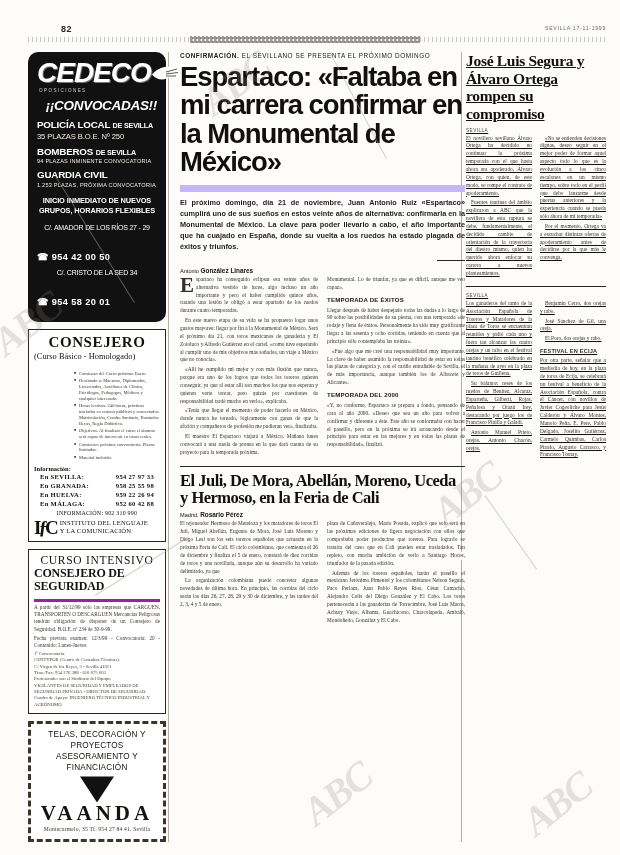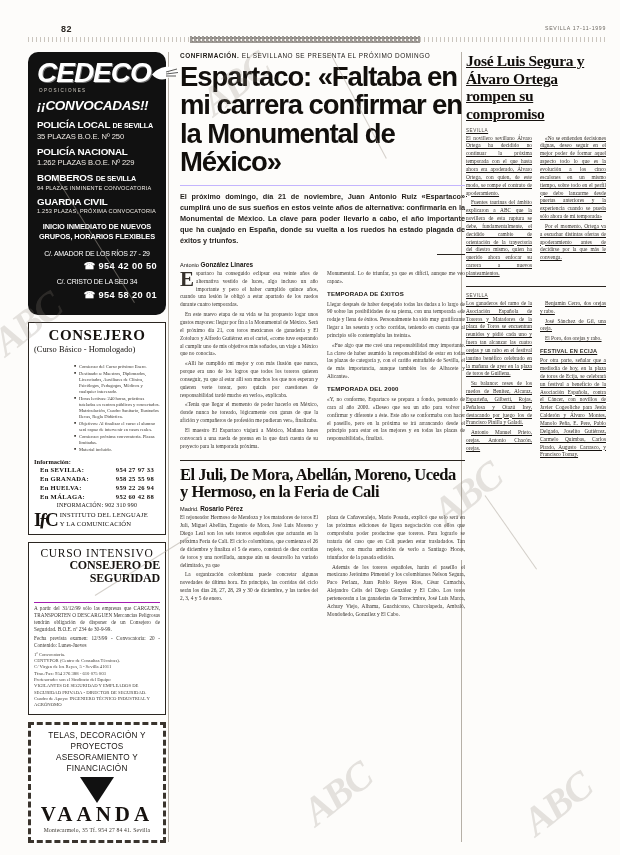--- a/index.html
+++ b/index.html
@@ -67,21 +67,21 @@
     display:flex;align-items:center;justify-content:space-between;
   }
   .cedeco-bird{width:30px;height:18px;flex:0 0 auto;}
   .cedeco-sub{
     font-family:"Liberation Sans", sans-serif;
     font-size:4.6px;letter-spacing:1.4px;margin:1px 0 5px 2px;color:#cfcac2;
   }
   .cedeco-conv{
     font-family:"Liberation Sans", sans-serif;
     font-weight:bold;font-style:italic;font-size:13.5px;
-    text-align:left;letter-spacing:-.3px;margin-bottom:7px;
+    text-align:right;letter-spacing:-.3px;margin-bottom:7px;
   }
   .cd-block{margin-bottom:6px;}
   .cd-t{
     font-family:"Liberation Sans", sans-serif;
     font-weight:bold;font-size:9.8px;letter-spacing:-.2px;line-height:1.08;
   }
   .cd-t small{font-size:7.2px;}
   .cd-d{
     font-family:"Liberation Sans", sans-serif;
     font-size:7.6px;letter-spacing:-.1px;margin-top:1px;color:#efeae4;
@@ -91,22 +91,22 @@
     font-family:"Liberation Sans", sans-serif;
     font-weight:bold;font-size:7.4px;text-align:center;line-height:1.35;
     margin:8px 0 7px 0;letter-spacing:-.1px;
   }
   .cd-addr{
     font-family:"Liberation Sans", sans-serif;
     font-size:7px;text-align:center;line-height:1.45;letter-spacing:-.2px;
   }
   .cd-tel{
     font-family:"Liberation Sans", sans-serif;
-    font-weight:bold;font-size:9.2px;text-align:right;letter-spacing:.4px;
-    margin:1px 0 6px 0;
+    font-weight:bold;font-size:9.2px;text-align:left;letter-spacing:.4px;
+    margin:18px 0 6px 0;
   }
   
   .ad-box{
     border:1px solid #2a2520;padding:4px 5px 5px 5px;margin-bottom:7px;
     background:#fff;
   }
   .ad-title{
     font-family:"Liberation Serif", serif;
     font-weight:bold;font-size:15px;text-align:center;letter-spacing:.6px;
     line-height:1;margin:1px 0 2px 0;
@@ -128,22 +128,22 @@
     line-height:.8;letter-spacing:-3px;
   }
   .inst-txt{font-size:6.6px;line-height:1.3;letter-spacing:.2px;}
   
   .ci-t1{
     font-family:"Liberation Serif",serif;font-size:11.5px;text-align:center;
     letter-spacing:.7px;line-height:1.1;
   }
   .ci-t2{
     font-family:"Liberation Serif",serif;font-weight:bold;font-size:12px;
-    text-align:right;letter-spacing:-.2px;line-height:1.1;margin-bottom:2px;
-    border-bottom:1px solid #a21caf;padding-bottom:16px;
+    text-align:left;letter-spacing:-.2px;line-height:1.1;margin-bottom:2px;
+    border-bottom:3px solid #a21caf;padding-bottom:6px;
   }
   .ci-body{font-size:5.2px;line-height:1.38;text-align:justify;color:#3a3530;filter:blur(.15px);}
   .ci-body p{margin:0 0 2px 0;}
   .ci-fine{font-size:4.7px;line-height:1.35;color:#44403a;filter:blur(.2px);}
   
   .ad-vaanda{
     border:3px dashed #3a342d;padding:5px 6px 7px 6px;text-align:center;background:#fff;
   }
   .va-l1{
     font-family:"Liberation Sans",sans-serif;font-size:8.2px;letter-spacing:.2px;line-height:1.35;
@@ -167,21 +167,21 @@
   }
   .kicker .k-reg{font-weight:normal;}
   .headline{
     font-family:"Liberation Sans", sans-serif;
     font-weight:bold;font-size:27.5px;line-height:1.03;
     letter-spacing:-1.1px;margin:0 0 9px 0;color:#120f0c;
   }
   .lead{
     font-family:"Liberation Sans", sans-serif;
     font-size:7.3px;line-height:1.5;text-align:justify;font-weight:bold;
-    border-top:1px solid #c4b5fd;padding-top:6px;color:#221e1a;
+    border-top:7px solid #c4b5fd;padding-top:6px;color:#221e1a;
   }
   .rule-short{width:28px;height:1px;background:#2a2520;margin:7px 0 6px auto;}
   .byline{
     font-family:"Liberation Sans", sans-serif;font-size:5.6px;margin-bottom:2px;
   }
   .byline b{font-size:6.4px;}
   .twocol{column-count:2;column-gap:9px;}
   .body-txt{
     font-size:5.35px;line-height:1.47;text-align:justify;color:#35302b;
     filter:blur(.12px);
@@ -267,24 +267,20 @@
           <path d="M2 20 C14 6,30 2,46 6 C40 10,36 13,34 17 C44 13,54 12,58 14 C50 18,42 24,32 28 C22 32,10 30,2 20 Z" fill="#ffffff"></path>
           <path d="M30 15 L52 9 M30 19 L54 16 M30 23 L50 23" stroke="#111" stroke-width="1.4" fill="none"></path>
         </svg>
       </div>
       <div class="cedeco-sub">OPOSICIONES</div>
       <div class="cedeco-conv">¡¡CONVOCADAS!!</div>
 
       <div class="cd-block">
         <div class="cd-t"><span>POLICÍA LOCAL</span> <small>DE SEVILLA</small></div>
         <div class="cd-d">35 PLAZAS B.O.E. Nº 250</div>
-      </div>
-      <div class="cd-block">
-        <div class="cd-t">POLICÍA NACIONAL</div>
-        <div class="cd-d">1.262 PLAZAS B.O.E. Nº 229</div>
       </div>
       <div class="cd-block">
         <div class="cd-t"><span>BOMBEROS</span> <small>DE SEVILLA</small></div>
         <div class="cd-d tiny">94 PLAZAS INMINENTE CONVOCATORIA</div>
       </div>
       <div class="cd-block">
         <div class="cd-t">GUARDIA CIVIL</div>
         <div class="cd-d tiny">1.253 PLAZAS, PRÓXIMA CONVOCATORIA</div>
       </div>
 

